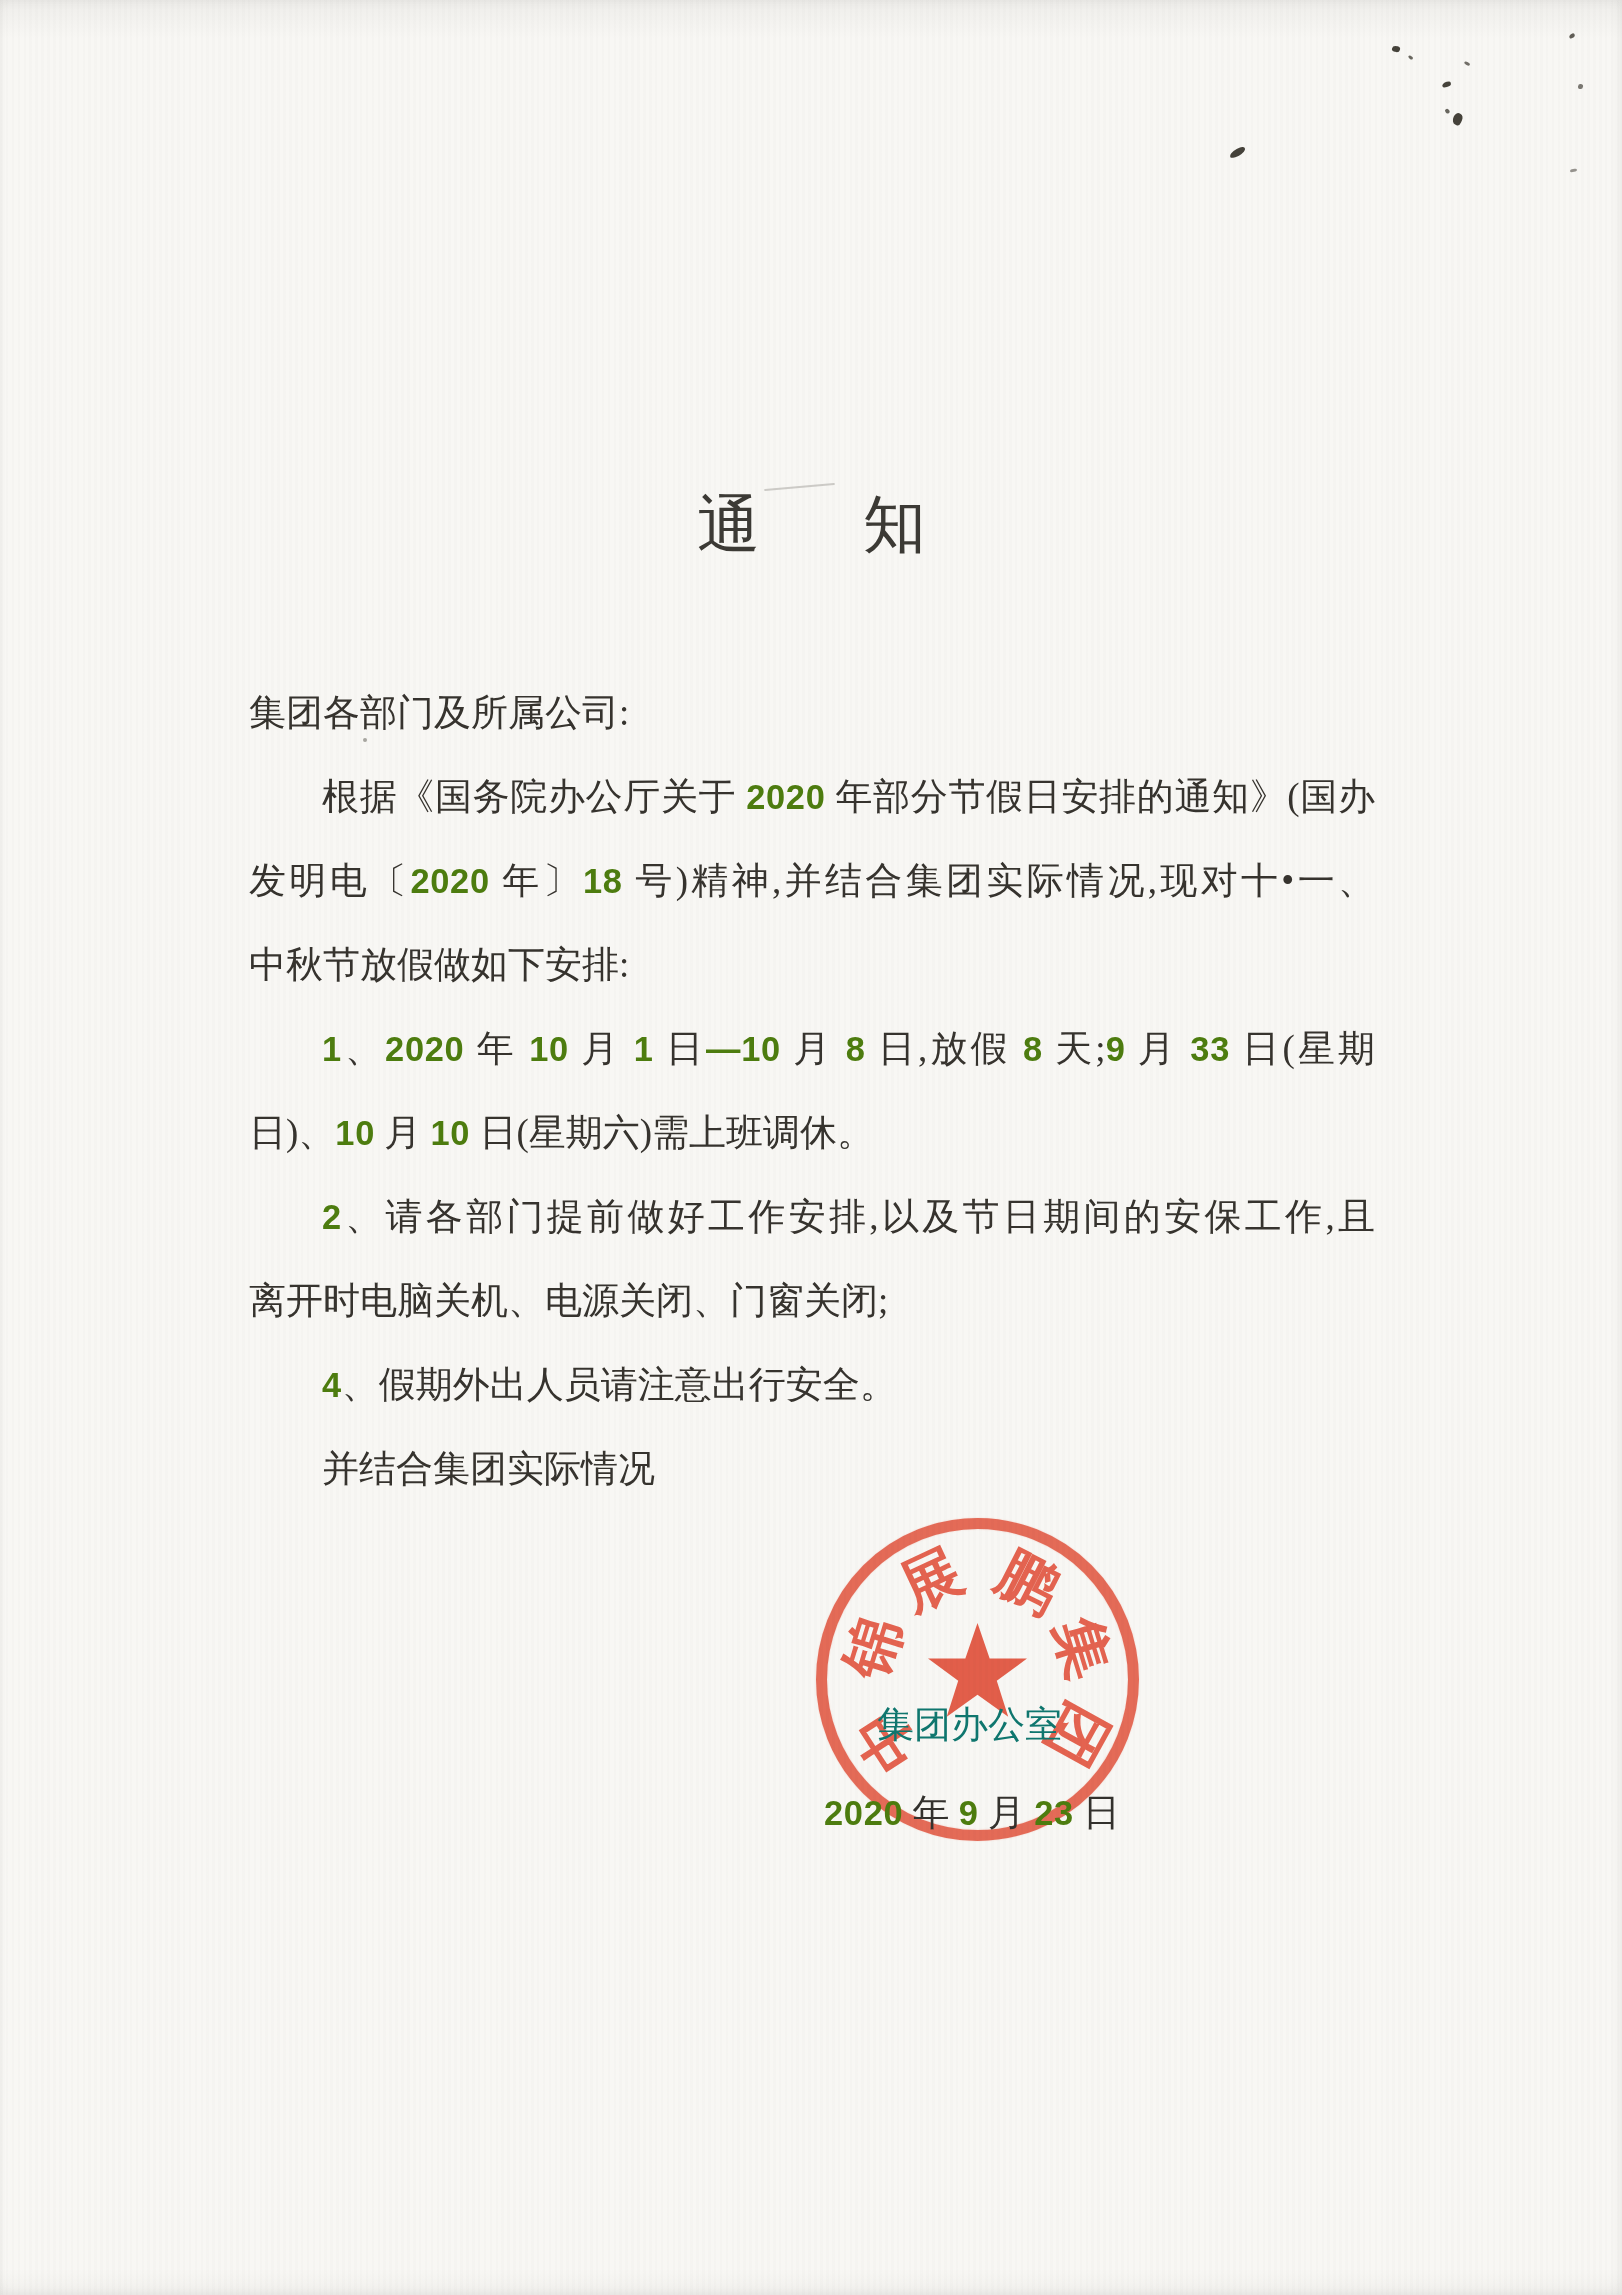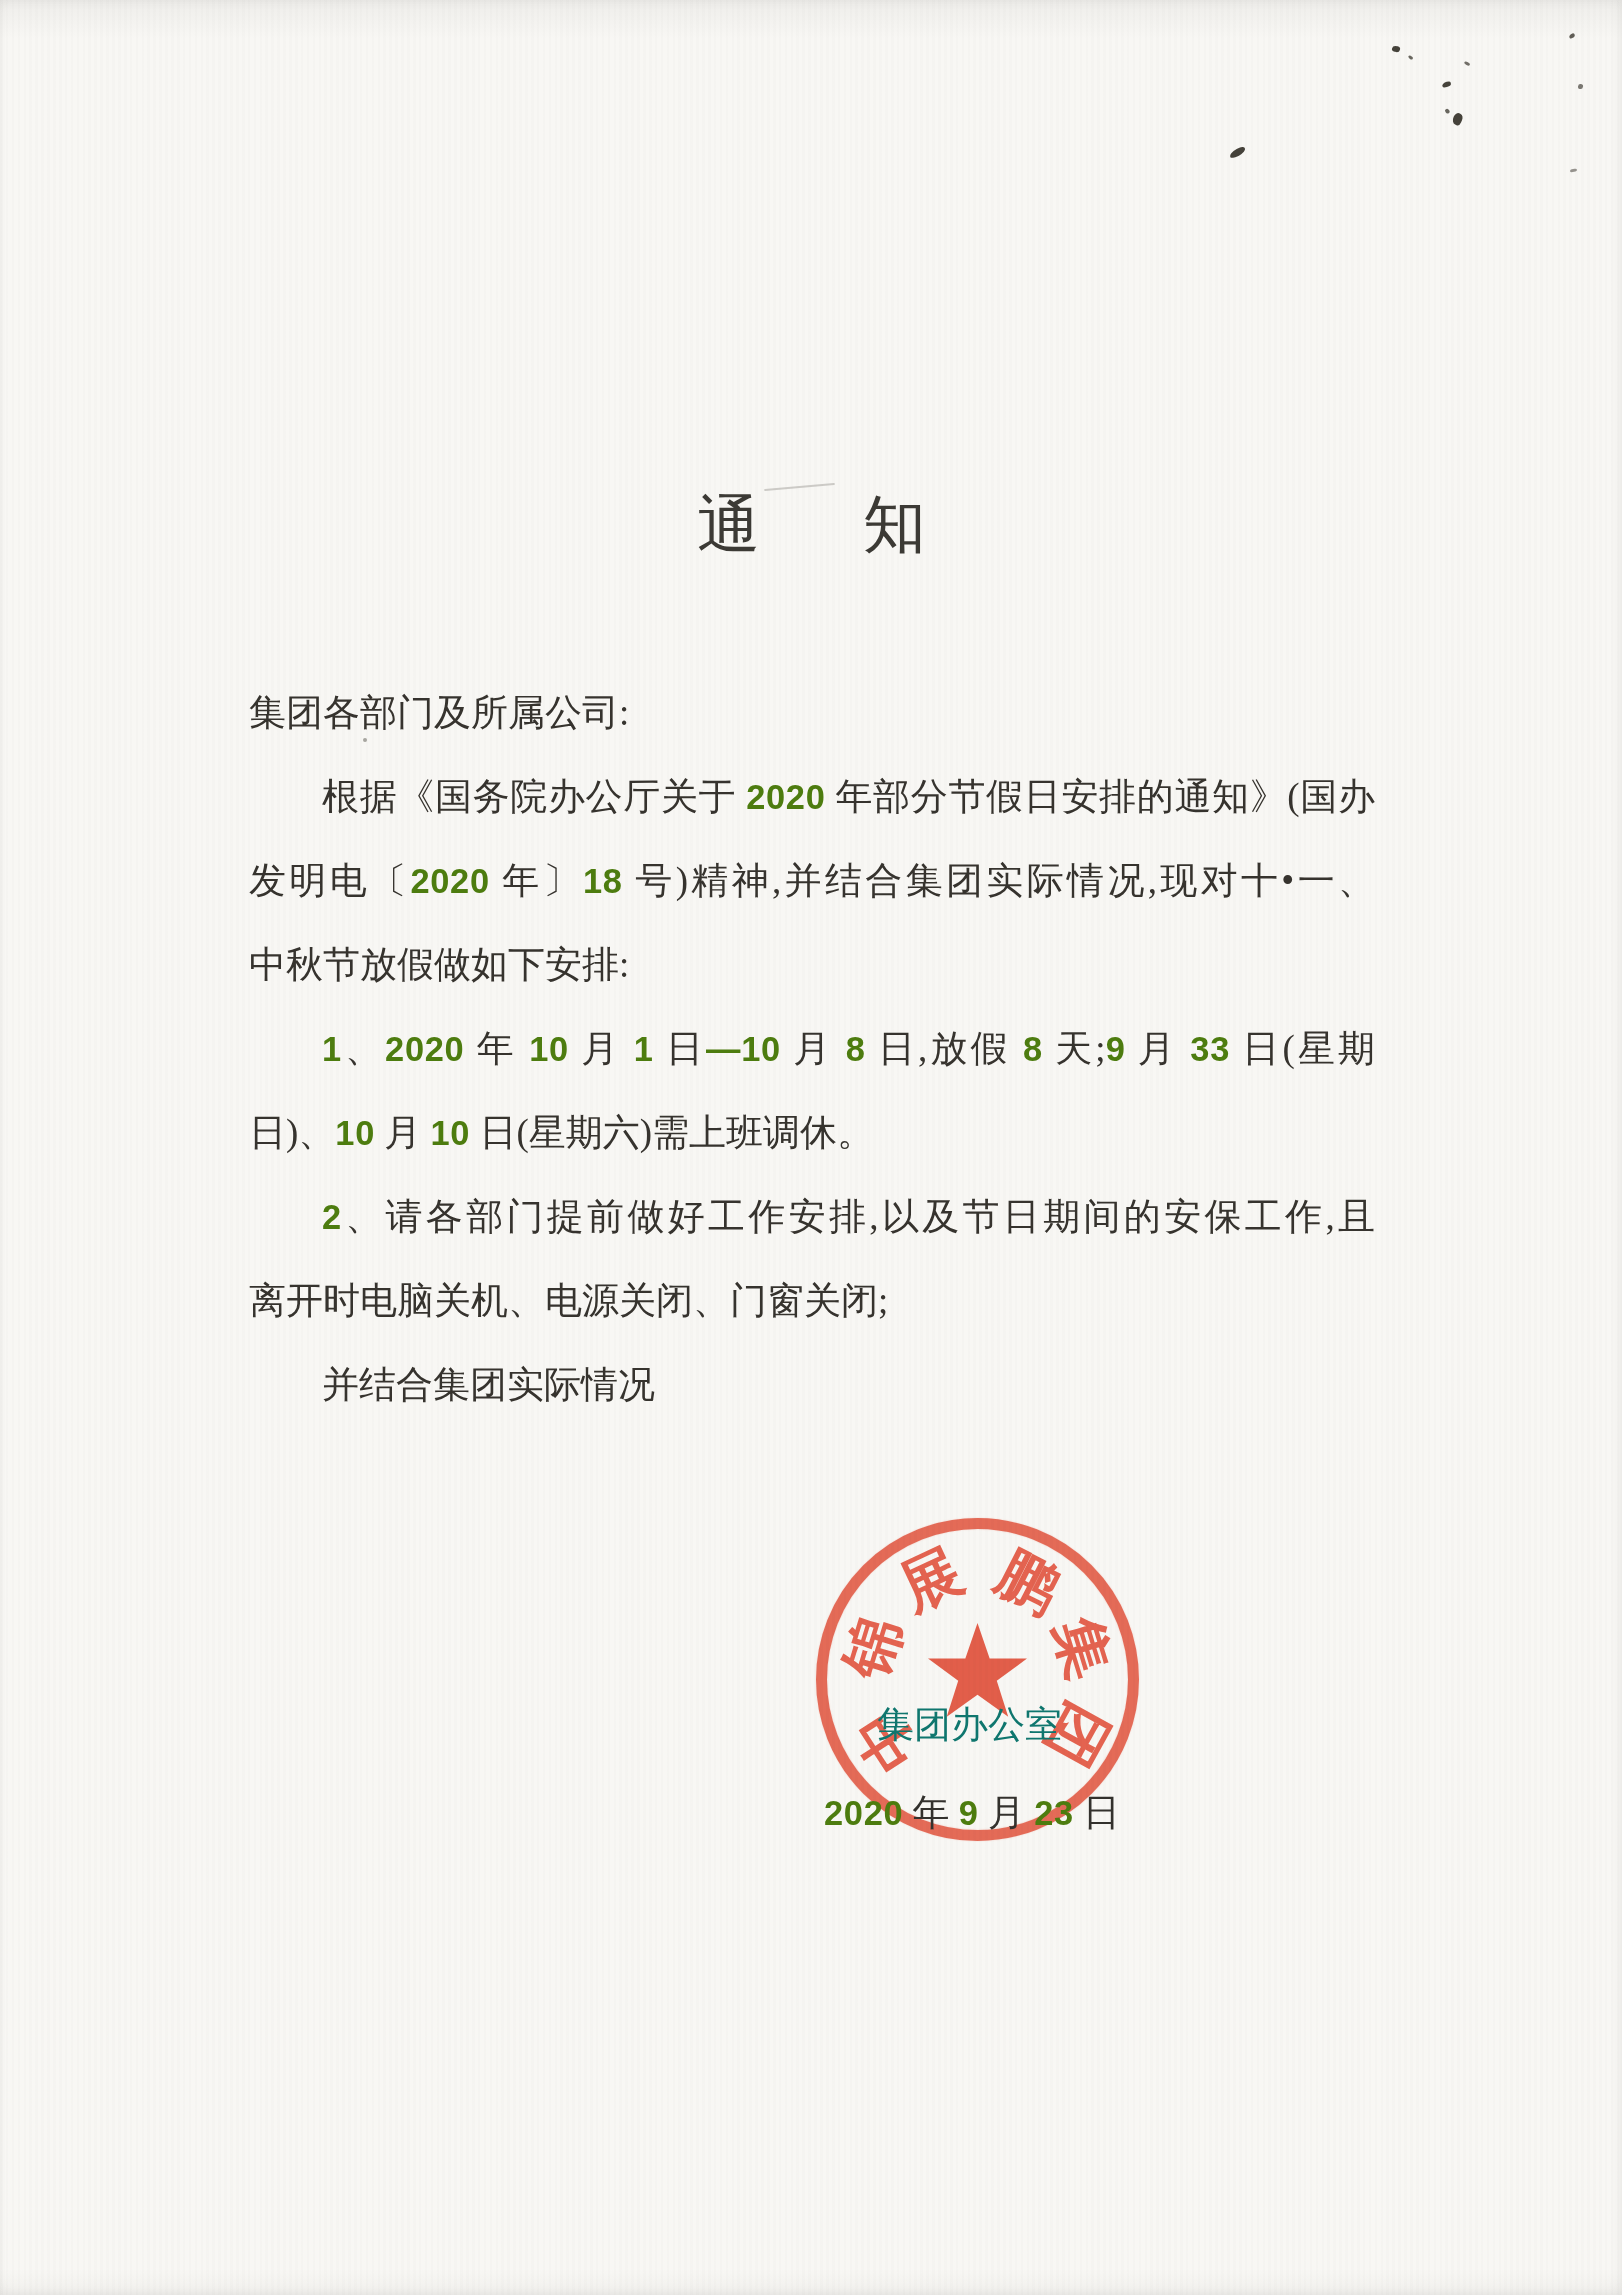--- a/index.html
+++ b/index.html
@@ -106,20 +106,21 @@
 
   <div class="body-block">
     <div class="body-line">集团各部门及所属公司:</div>
     <div class="body-line justify indent">根据《国务院办公厅关于 <span class="num">2020</span> 年部分节假日安排的通知》(国办</div>
     <div class="body-line justify">发明电〔<span class="num">2020</span> 年〕<span class="num">18</span> 号)精神,并结合集团实际情况,现对十•一、</div>
     <div class="body-line">中秋节放假做如下安排:</div>
     <div class="body-line justify indent"><span class="num">1</span>、<span class="num">2020</span> 年 <span class="num">10</span> 月 <span class="num">1</span> 日<span class="num">—</span><span class="num">10</span> 月 <span class="num">8</span> 日,放假 <span class="num">8</span> 天;<span class="num">9</span> 月 <span class="num">33</span> 日(星期</div>
     <div class="body-line">日)、<span class="num">10</span> 月 <span class="num">10</span> 日(星期六)需上班调休。</div>
     <div class="body-line justify indent"><span class="num">2</span>、请各部门提前做好工作安排,以及节日期间的安保工作,且</div>
     <div class="body-line">离开时电脑关机、电源关闭、门窗关闭;</div>
+    <div class="body-line indent"><span class="num">4</span>、假期外出人员请注意出行安全。</div>
     <div class="body-line indent">并结合集团实际情况</div>
   </div>
 
   <div class="stamp">
     <div class="stamp-ring"></div>
     <span class="seal-char c0">中</span>
     <span class="seal-char c1">锦</span>
     <span class="seal-char c2">展</span>
     <span class="seal-char c3">鹏</span>
     <span class="seal-char c4">集</span>

